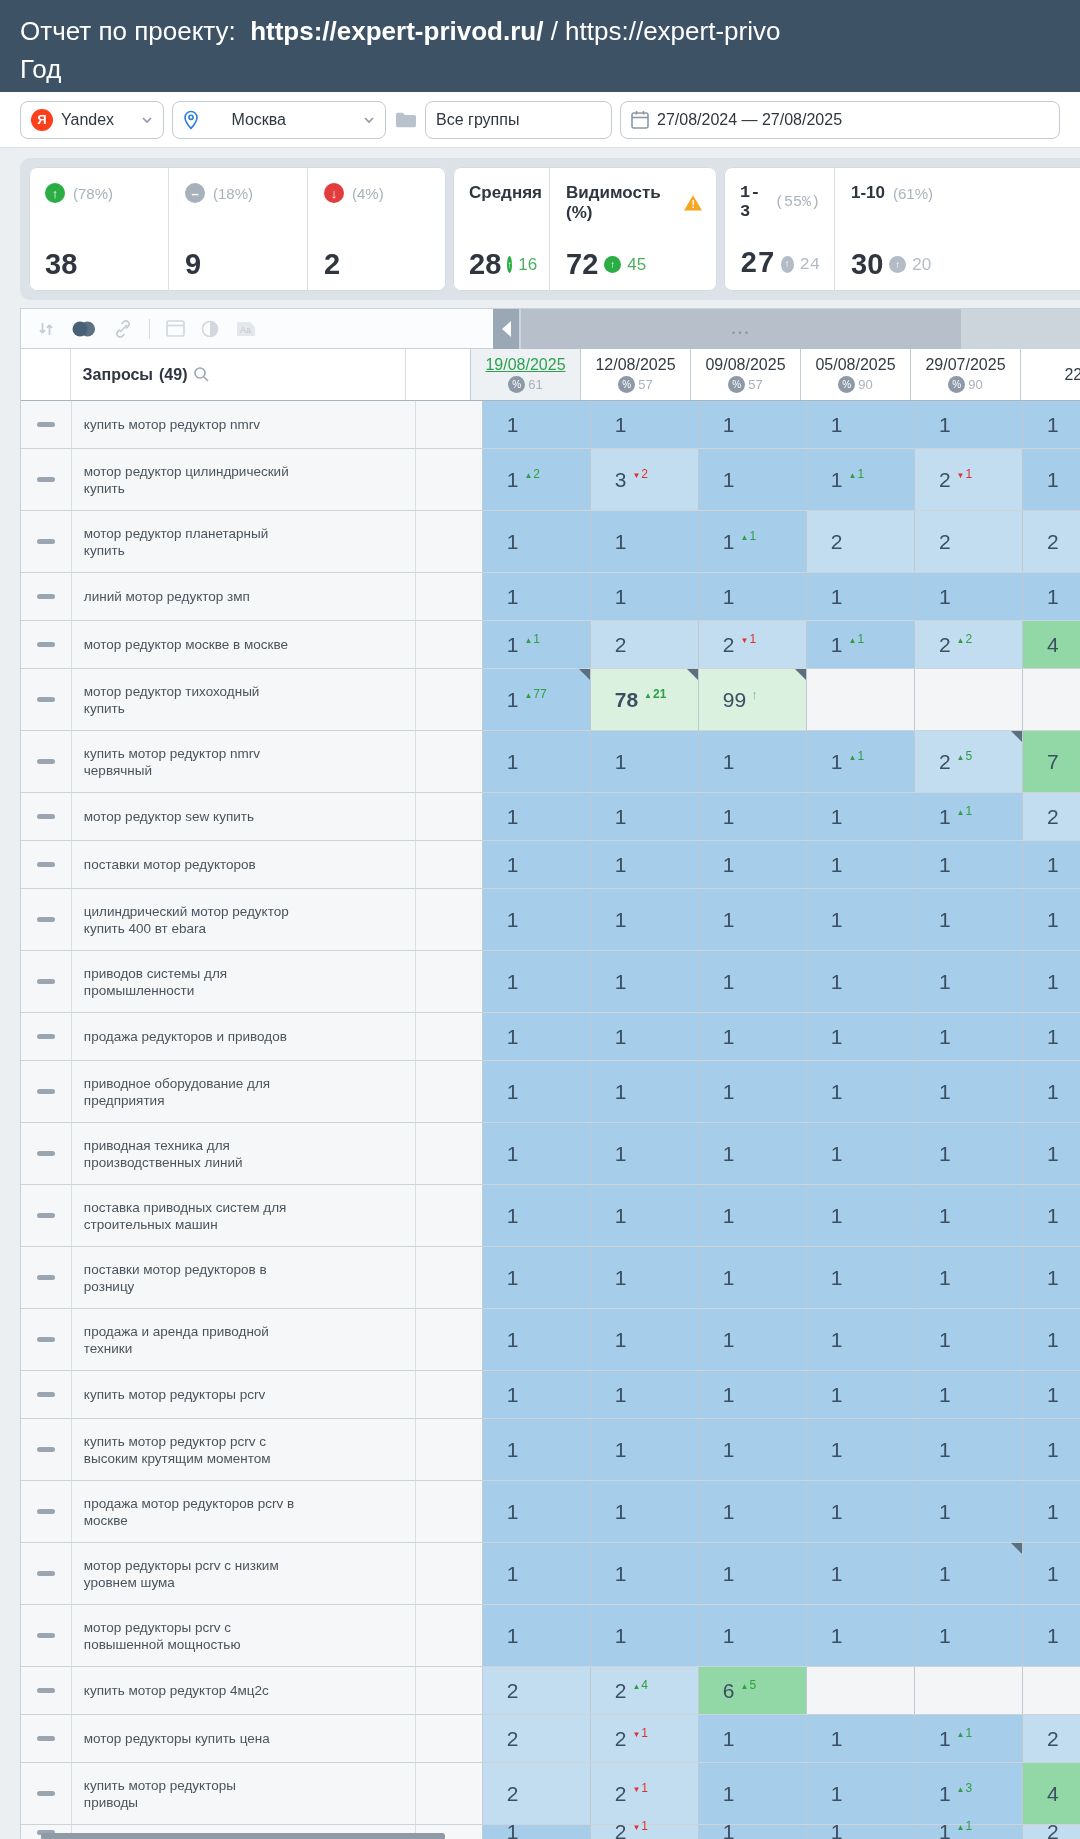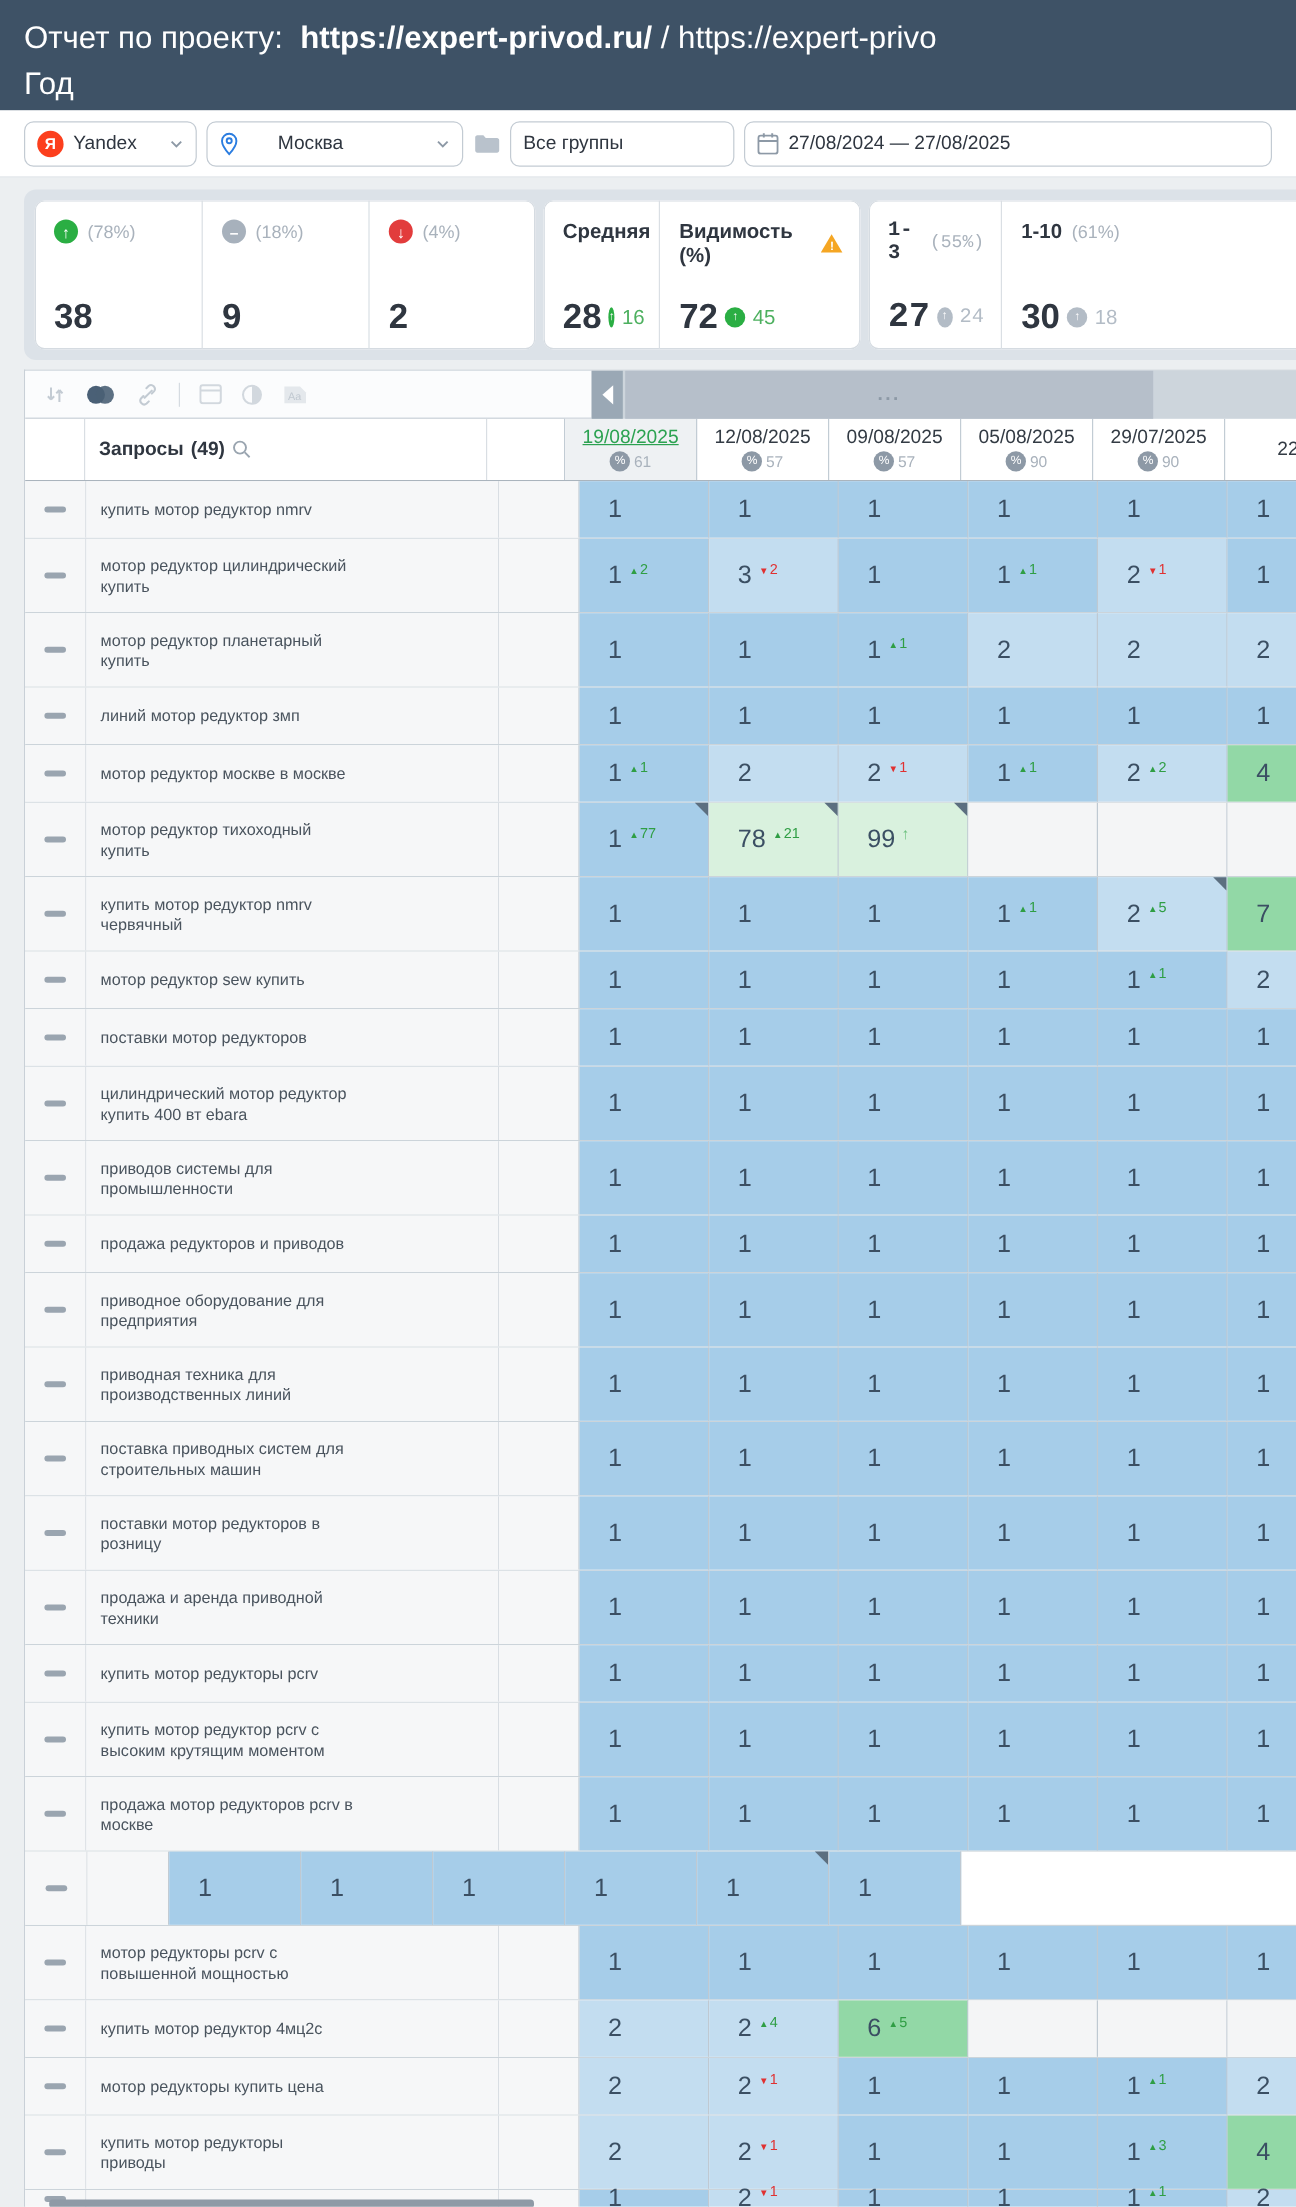--- a/index.html
+++ b/index.html
@@ -225,21 +225,21 @@
         </div>
       </div>
       <div class="pcell" style="width: auto; flex: 1 1 0%;">
         <div class="toprow">
           <span class="mlabel">1-10</span>
           <span class="mpct">(61%)</span>
         </div>
         <div class="numrow">
           <span class="bignum">30</span>
           <span class="dbadge gray">↑</span>
-          <span class="dval gray">18</span>
+          <span class="dval gray">20</span>
         </div>
       </div>
     </div>
 </div>
 
 <div class="table-wrap">
   <div class="table-top">
     <div class="toolbar">
       <span class="tico">
         <svg width="18" height="18" viewBox="0 0 18 18">
@@ -525,21 +525,21 @@
         </div>
         <div class="gapcol"></div>
         <div class="vcell" style="background: rgb(166, 205, 233);">
           <span class="vnum">1</span>
           <span class="vdelta up">
             <span class="tri">▲</span>
             <span class="dn">77</span>
           </span>
           <span class="corner"></span>
         </div>
-        <div class="vcell" style="background: rgb(217, 241, 222);">
+        <div class="vcell" style="background: rgb(217, 241, 222); font-weight: bold;">
           <span class="vnum">78</span>
           <span class="vdelta up">
             <span class="tri">▲</span>
             <span class="dn">21</span>
           </span>
           <span class="corner"></span>
         </div>
         <div class="vcell" style="background: rgb(217, 241, 222);">
           <span class="vnum">99</span>
           <span class="uponly">↑</span>
@@ -947,20 +947,24 @@
           <span class="vnum">1</span>
         </div>
         <div class="vcell" style="background: rgb(166, 205, 233);">
           <span class="vnum">1</span>
         </div>
       </div>
       <div class="trow" style="height: 62px;">
         <div class="cbox">
           <span class="dash"></span>
         </div>
+        <div class="kwcell">
+          <div>мотор редукторы pcrv с низким</div>
+          <div>уровнем шума</div>
+        </div>
         <div class="gapcol"></div>
         <div class="vcell" style="background: rgb(166, 205, 233);">
           <span class="vnum">1</span>
         </div>
         <div class="vcell" style="background: rgb(166, 205, 233);">
           <span class="vnum">1</span>
         </div>
         <div class="vcell" style="background: rgb(166, 205, 233);">
           <span class="vnum">1</span>
         </div>

